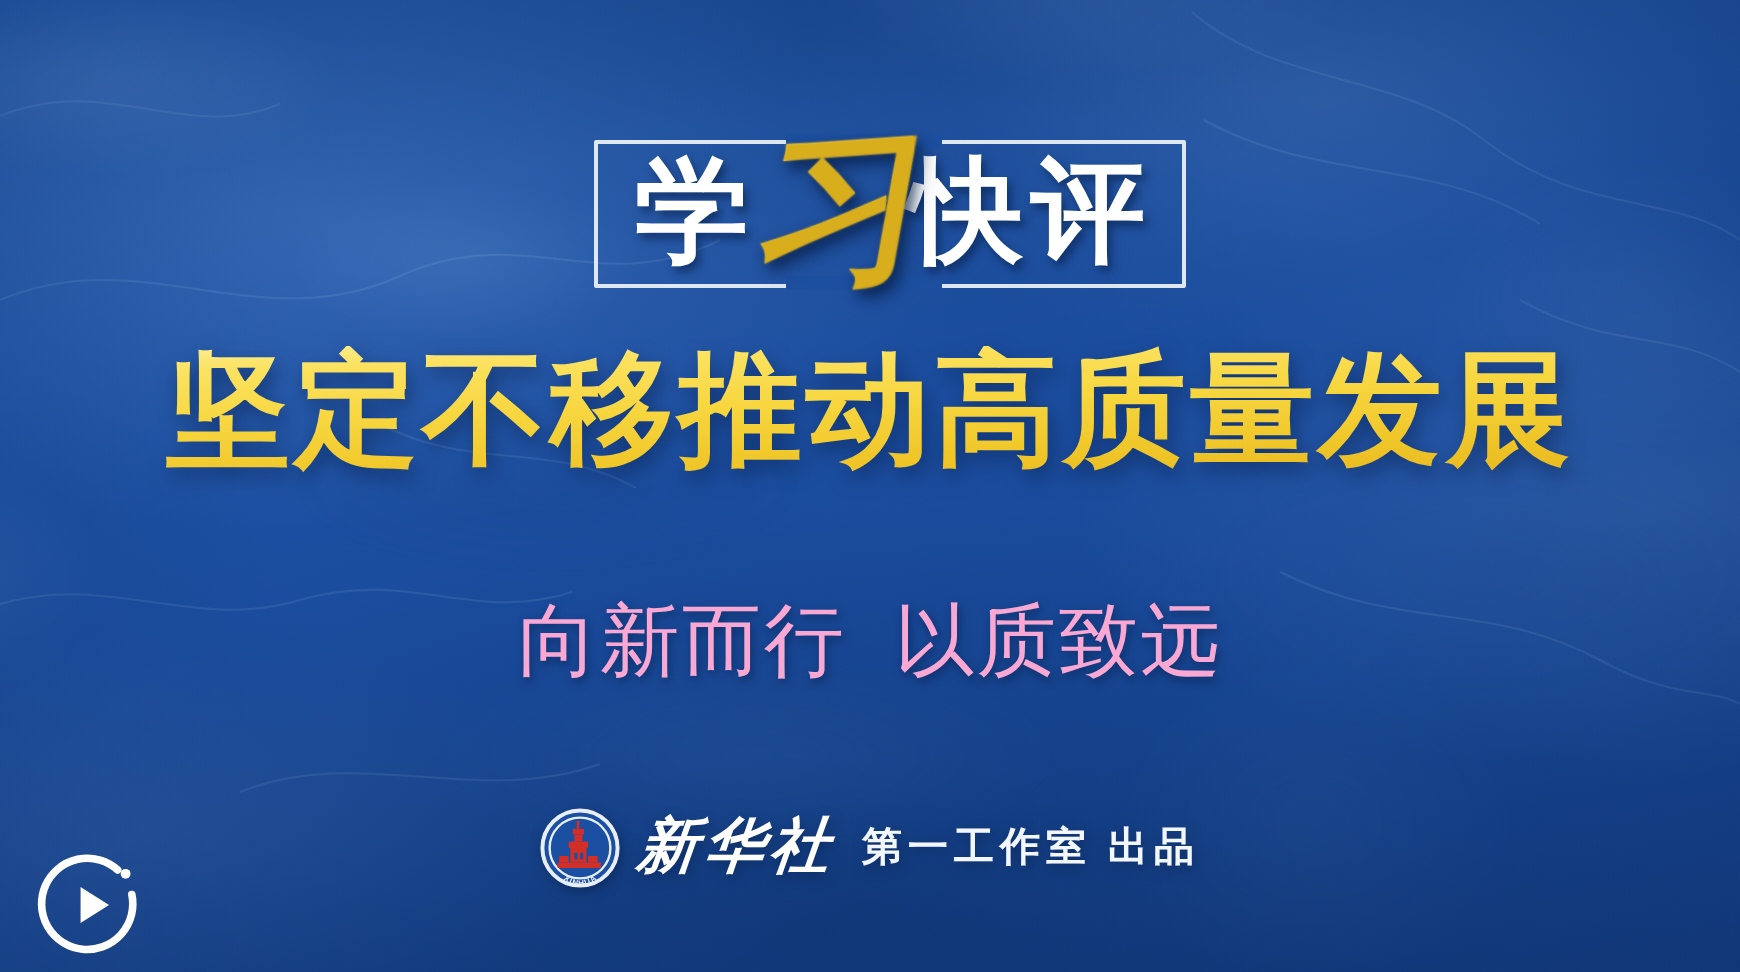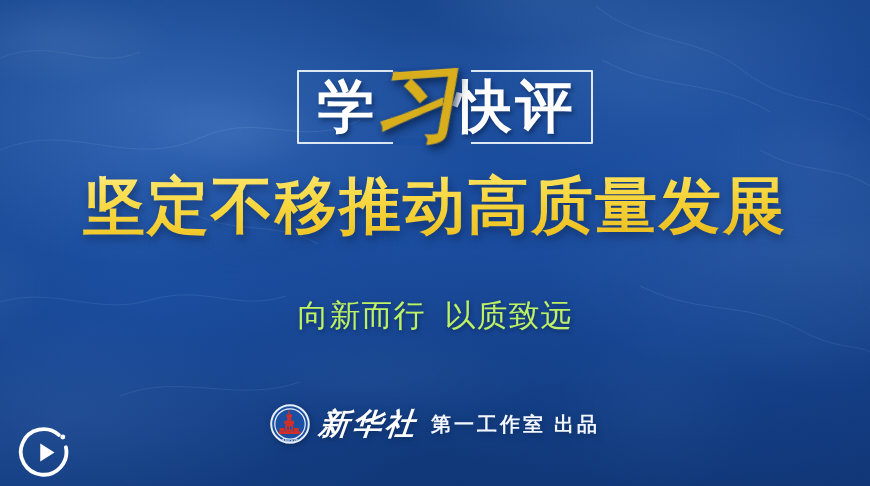--- a/index.html
+++ b/index.html
@@ -169,24 +169,24 @@
 
   
   .subtitle {
     position: absolute;
     left: 0;
     right: 0;
     top: 297px;
     text-align: center;
     font-family: "Liberation Sans", "DejaVu Sans", sans-serif;
     font-weight: 400;
-    font-size: 31px;
+    font-size: 40px;
     line-height: 1.2;
     letter-spacing: 1px;
-    color: #bef264;
+    color: #f9a8d4;
     text-shadow: 1px 2px 4px rgba(6,28,68,0.55);
     white-space: pre;
   }
 
   
   .credit {
     position: absolute;
     left: 0;
     right: 0;
     top: 404px;

